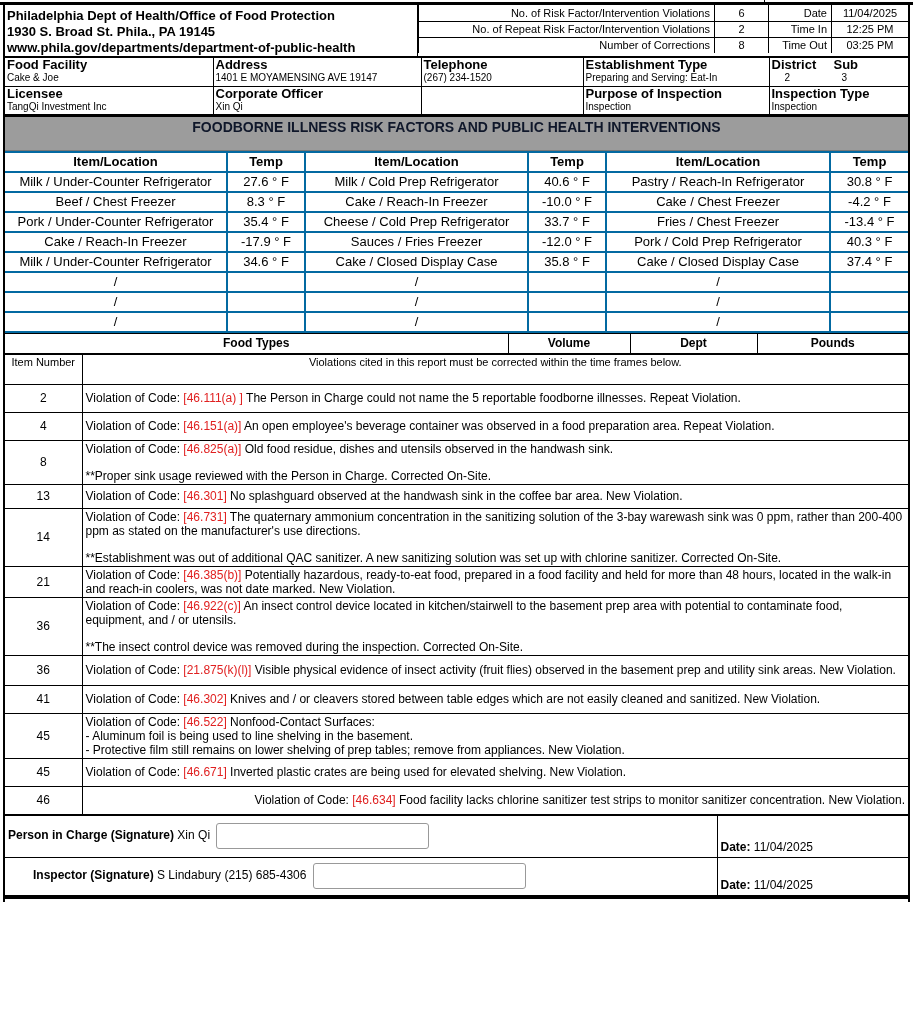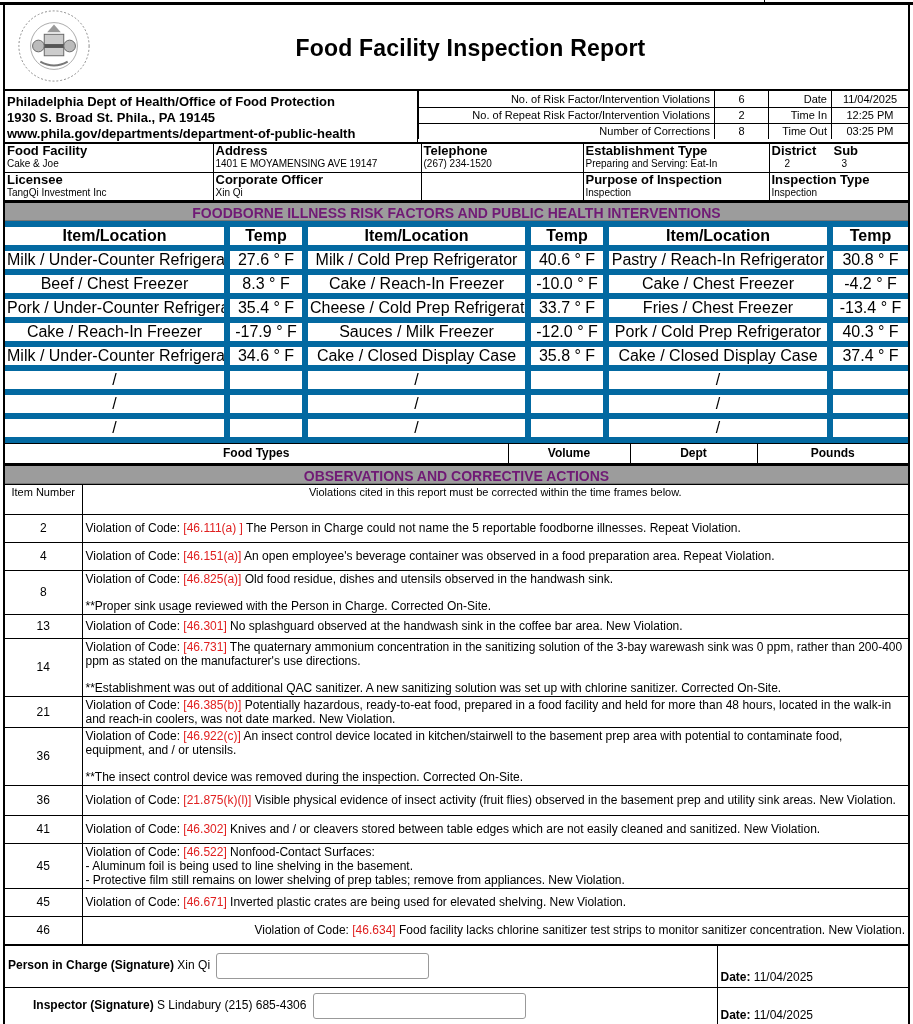--- a/index.html
+++ b/index.html
@@ -24,23 +24,23 @@
   .r { text-align: right; }
   .c { text-align: center; }
 
   .info td { border: 1px solid #000; vertical-align: top; padding: 0 2px; height: 28px; }
   .info tr td:first-child { border-left: none; }
   .info tr td:last-child { border-right: none; }
   .info tr:first-child td { border-top: none; }
   .lbl { font-weight: bold; font-size: 13px; line-height: 14px; display: block; }
   .val { font-size: 10px; line-height: 11px; display: block; }
 
-  .section-bar { background: #9c9c9c; color: #701a75; font-weight: bold; text-align: center; font-size: 14px; height: 20px; line-height: 20px; border-top: 2px solid #000; border-bottom: 1px solid #777; }
-
-  .temps td, .temps th { border: 6px solid #0369a1; font-size: 16px; height: 20px; text-align: center; padding: 0 2px; white-space: nowrap; overflow: hidden; }
+  .section-bar { background: #9c9c9c; color: #0f172a; font-weight: bold; text-align: center; font-size: 14px; height: 36px; line-height: 20px; border-top: 2px solid #000; border-bottom: 1px solid #777; }
+
+  .temps td, .temps th { border: 2px solid #0369a1; font-size: 13px; height: 20px; text-align: center; padding: 0 2px; white-space: nowrap; overflow: hidden; }
   .temps th { font-weight: bold; }
   .temps tr td:first-child, .temps tr th:first-child { border-left: none; }
   .temps tr td:last-child, .temps tr th:last-child { border-right: none; }
 
   .disposal th { border: 1px solid #000; font-size: 12px; height: 20px; font-weight: bold; text-align: center; }
   .disposal tr th:first-child { border-left: none; }
   .disposal tr th:last-child { border-right: none; }
 
   .obs td { border: 1px solid #000; font-size: 12px; line-height: 14px; vertical-align: middle; padding: 1px 3px; }
   .obs tr td:first-child { border-left: none; text-align: center; }
@@ -58,33 +58,20 @@
 </style>
 </head>
 <body>
 
 <div class="topstrip">
     <div class="tick"></div>
   </div>
 
 <div class="page">
 
-  <div class="title-block">
-    <svg class="seal" viewBox="0 0 80 80">
-      <circle cx="40" cy="40" r="36" fill="none" stroke="#888" stroke-width="1" stroke-dasharray="2 2"></circle>
-      <circle cx="40" cy="40" r="24" fill="none" stroke="#aaa" stroke-width="1"></circle>
-      <rect x="30" y="28" width="20" height="22" fill="#ccc" stroke="#666" stroke-width="1"></rect>
-      <rect x="28" y="38" width="24" height="4" fill="#555"></rect>
-      <circle cx="24" cy="40" r="6" fill="#bbb" stroke="#666"></circle>
-      <circle cx="56" cy="40" r="6" fill="#bbb" stroke="#666"></circle>
-      <path d="M33 26 L40 18 L47 26 Z" fill="#999"></path>
-      <path d="M26 56 Q40 64 54 56" fill="none" stroke="#777" stroke-width="2"></path>
-    </svg>
-    <div class="title">Food Facility Inspection Report</div>
-  </div>
 
   <div class="hdr">
     <div class="hdr-left">
       <div>Philadelphia Dept of Health/Office of Food Protection</div>
       <div>1930 S. Broad St. Phila., PA 19145</div>
       <div>www.phila.gov/departments/department-of-public-health</div>
     </div>
     <div class="hdr-right">
       <table>
         <colgroup>
@@ -219,21 +206,21 @@
           <td>Pork / Under-Counter Refrigerator</td>
           <td>35.4 ° F</td>
           <td>Cheese / Cold Prep Refrigerator</td>
           <td>33.7 ° F</td>
           <td>Fries / Chest Freezer</td>
           <td>-13.4 ° F</td>
         </tr>
         <tr>
           <td>Cake / Reach-In Freezer</td>
           <td>-17.9 ° F</td>
-          <td>Sauces / Milk Freezer</td>
+          <td>Sauces / Fries Freezer</td>
           <td>-12.0 ° F</td>
           <td>Pork / Cold Prep Refrigerator</td>
           <td>40.3 ° F</td>
         </tr>
         <tr>
           <td>Milk / Under-Counter Refrigerator</td>
           <td>34.6 ° F</td>
           <td>Cake / Closed Display Case</td>
           <td>35.8 ° F</td>
           <td>Cake / Closed Display Case</td>
@@ -276,21 +263,20 @@
     <tbody>
         <tr>
       <th>Food Types</th>
       <th>Volume</th>
       <th>Dept</th>
       <th>Pounds</th>
     </tr>
   </tbody>
     </table>
 
-  <div class="section-bar">OBSERVATIONS AND CORRECTIVE ACTIONS</div>
   <table class="obs">
     <colgroup>
         <col style="width:77px">
         <col>
       </colgroup>
     <tbody>
         <tr class="head">
       <td style="height:30px;">Item Number</td>
       <td style="text-align:center;">Violations cited in this report must be corrected within the time frames below.</td>
     </tr>

